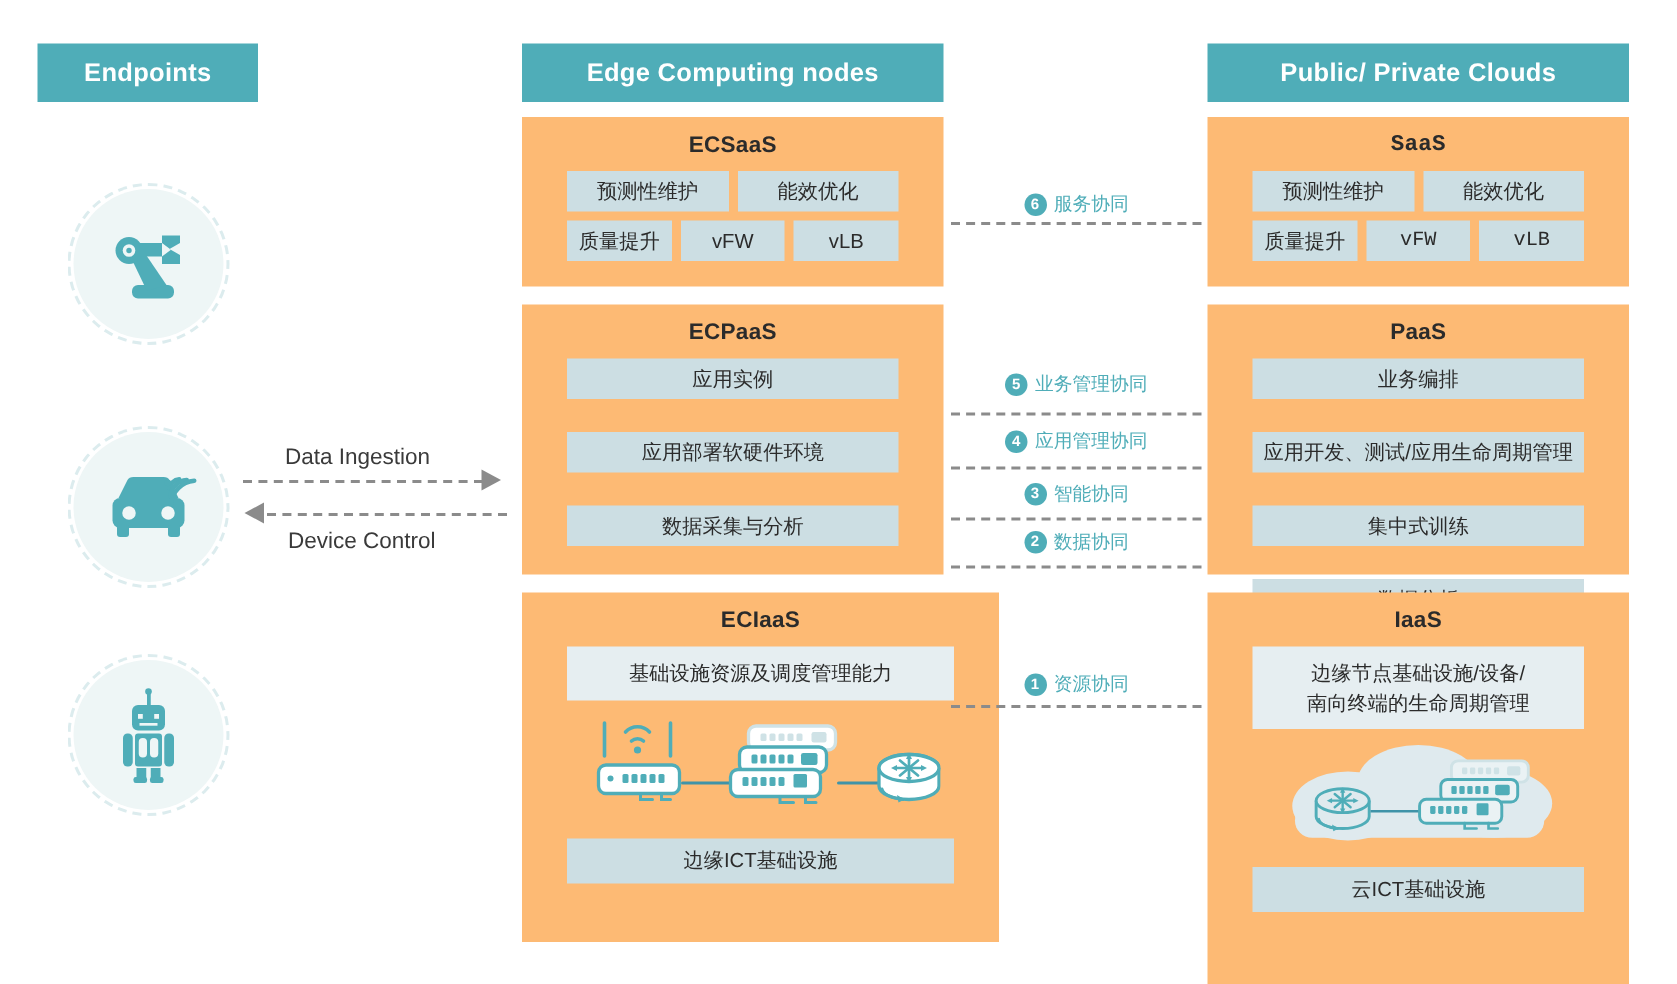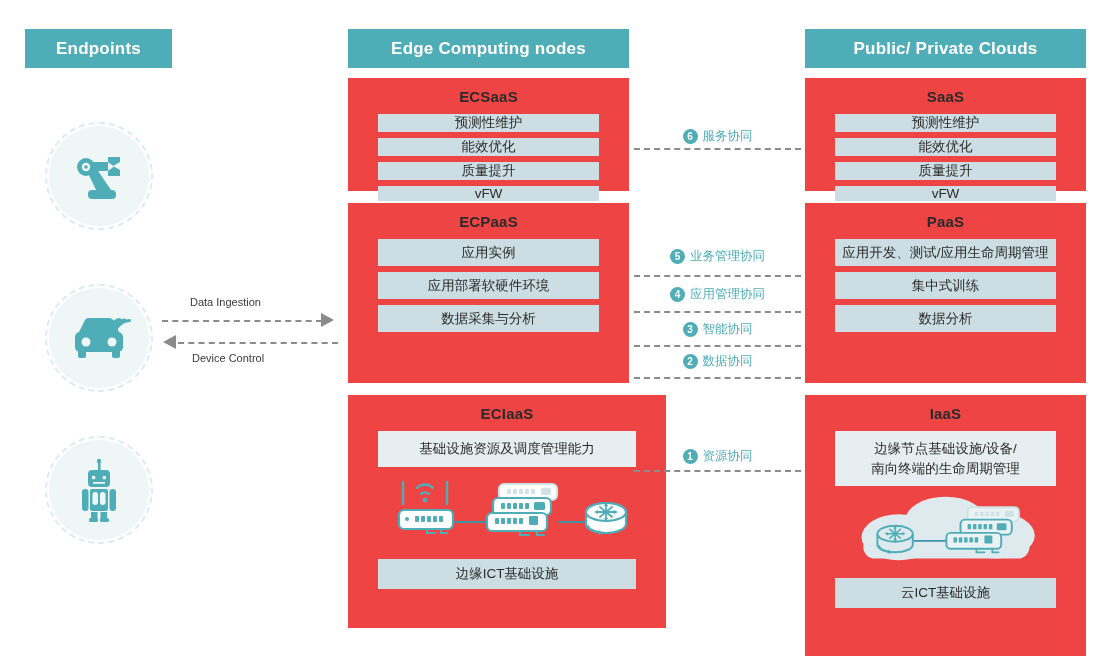--- a/index.html
+++ b/index.html
@@ -21,52 +21,52 @@
     letter-spacing: .2px;
     display: flex; align-items: center; justify-content: center;
   }
   #hdr-endpoints { left: 25px;  top: 29px; width: 147px; height: 39px; }
   #hdr-edge      { left: 348px; top: 29px; width: 281px; height: 39px; }
   #hdr-cloud     { left: 805px; top: 29px; width: 281px; height: 39px; }
 
   
   .panel {
     position: absolute;
-    background: #ef4444;
+    background: #fdba74;
     padding: 10px 30px 12px;
   }
   .panel-title {
     text-align: center;
     font-size: 15px;
     font-weight: bold;
     color: #2b2b2b;
     margin-bottom: 9px;
     letter-spacing: .2px;
   }
   .cell {
     background: #ccdee3;
     color: #2b2b2b;
     font-size: 13.5px;
     display: flex; align-items: center; justify-content: center;
     height: 27px;
     text-align: center;
   }
-  .row { display: flex; gap: 6px; margin-bottom: 6px; flex-direction: column; }
+  .row { display: flex; gap: 6px; margin-bottom: 6px; }
   .row:last-child { margin-bottom: 0; }
   .row > .cell { flex: 1 1 0; }
 
   
   #panel-ecsaas { left: 348px; top: 78px;  width: 281px; height: 113px; }
   #panel-ecpaas { left: 348px; top: 203px; width: 281px; height: 180px; }
   #panel-eciaas { left: 348px; top: 395px; width: 318px; height: 233px; }
-  #panel-saas   { left: 805px; top: 78px;  width: 281px; height: 113px; }
+  #panel-saas   { left: 805px; top: 78px;  width: 281px; height: 113px; font-family: Liberation Mono, monospace; }
   #panel-paas   { left: 805px; top: 203px; width: 281px; height: 180px; }
   #panel-iaas   { left: 805px; top: 395px; width: 281px; height: 294px; }
 
-  .stack .cell { margin-bottom: 6px; }
+  .stack .cell { margin-bottom: 22px; }
   .stack .cell:last-child { margin-bottom: 12px; }
 
   
   .iaas-top {
     background: #e6eef1;
     color: #2b2b2b;
     font-size: 13.5px;
     text-align: center;
     padding: 8px 6px;
     line-height: 1.45;
@@ -133,21 +133,21 @@
     position: absolute; inset: 0;
     display: flex; align-items: center; justify-content: center;
   }
   #ep-robotarm { left: 45px; top: 122px; }
   #ep-car      { left: 45px; top: 284px; }
   #ep-robot    { left: 45px; top: 436px; }
 
   
   .flow-label {
     position: absolute;
-    font-size: 11px;
+    font-size: 15px;
     color: #3a3a3a;
     white-space: nowrap;
   }
   #lbl-ingest  { left: 190px; top: 296px; }
   #lbl-control { left: 192px; top: 352px; }
   .flow-line {
     position: absolute;
     height: 0; border-top: 2px dashed #8b8b8b;
   }
   #flow-ingest  { left: 162px; top: 320px; width: 160px; }
@@ -371,20 +371,21 @@
     </div>
     <div class="row">
       <div class="cell">质量提升</div>
       <div class="cell">vFW</div>
       <div class="cell">vLB</div>
     </div>
   </div>
 
   <div class="panel stack" id="panel-paas">
     <div class="panel-title">PaaS</div>
+    <div class="cell">业务编排</div>
     <div class="cell">应用开发、测试/应用生命周期管理</div>
     <div class="cell">集中式训练</div>
     <div class="cell">数据分析</div>
   </div>
 
   <div class="panel" id="panel-iaas">
     <div class="panel-title">IaaS</div>
     <div class="iaas-top">
       <div>边缘节点基础设施/设备/</div>
       <div>南向终端的生命周期管理</div>

